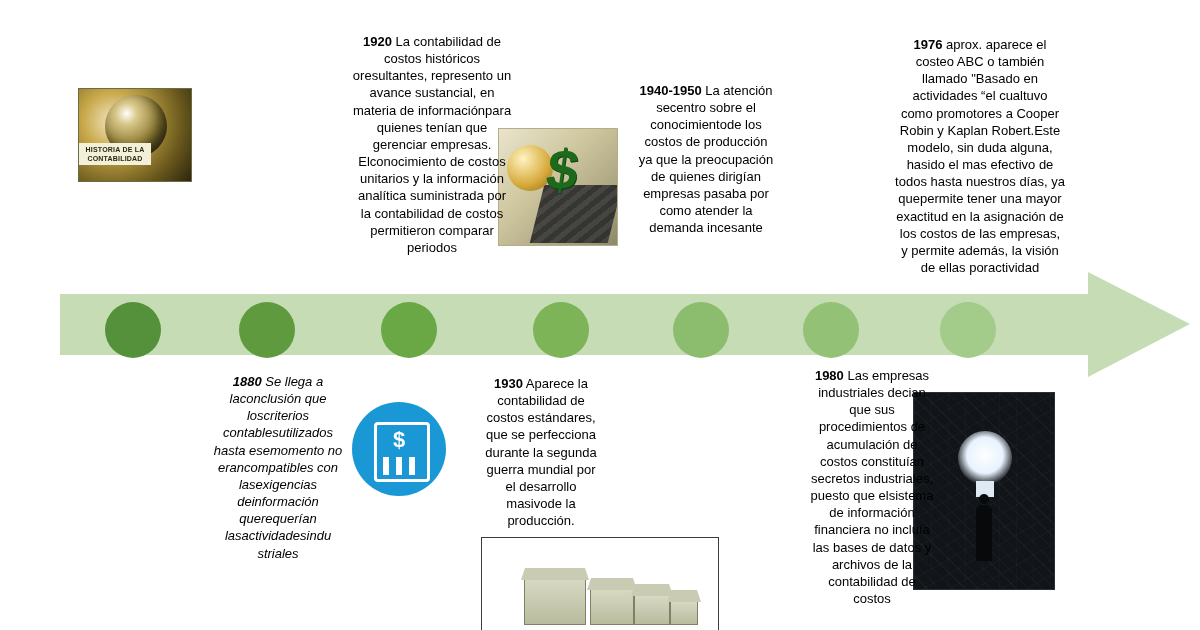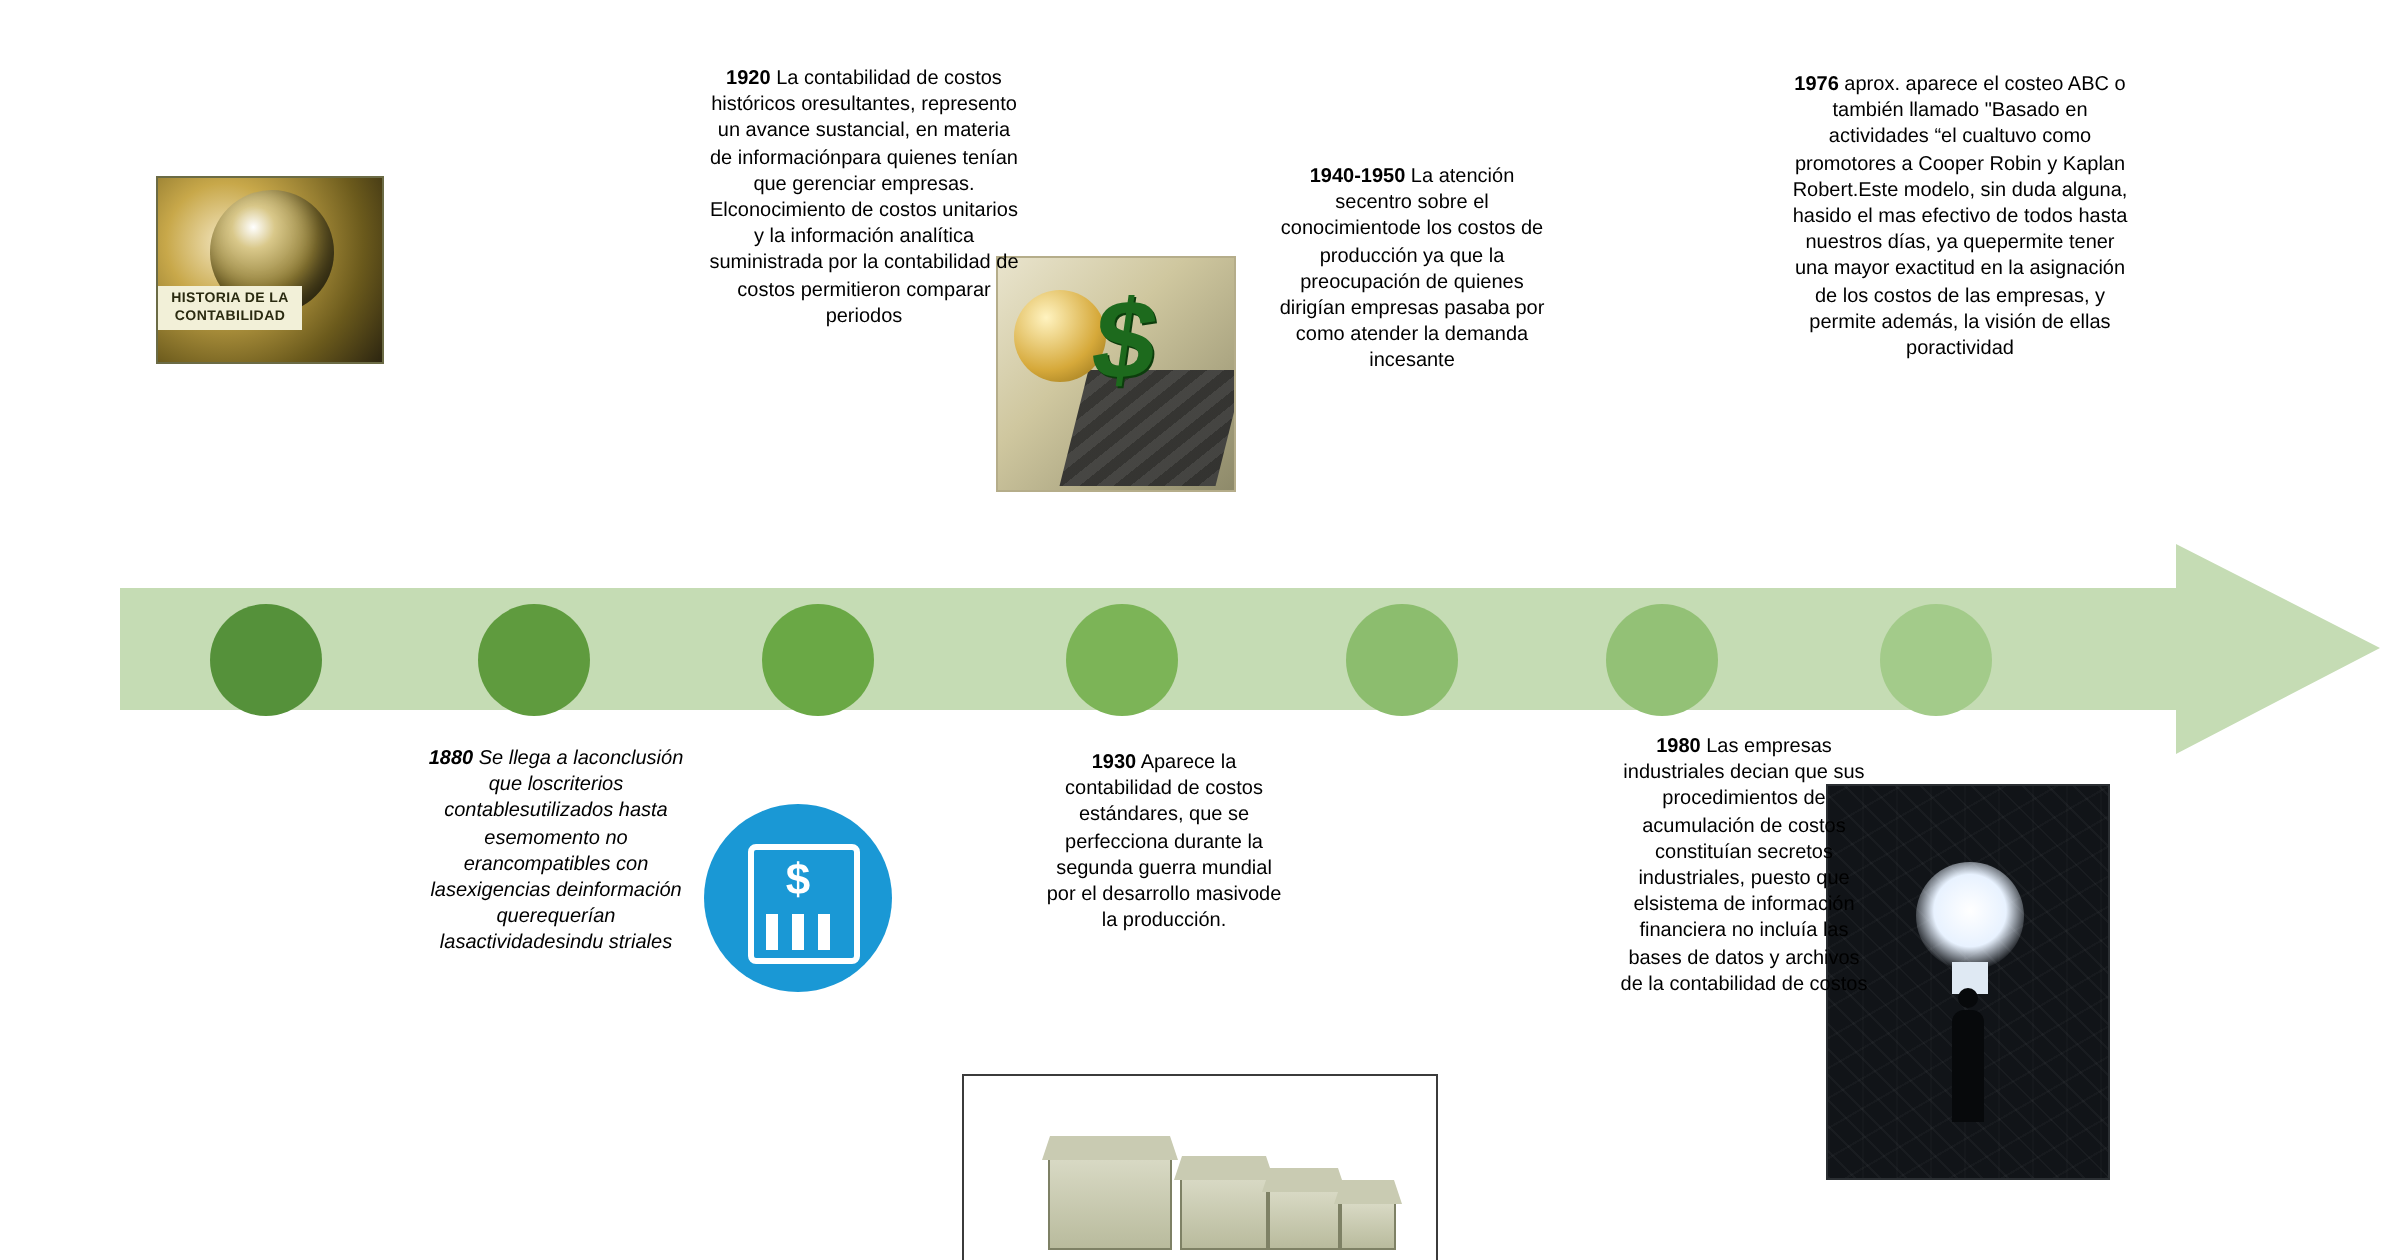--- a/index.html
+++ b/index.html
@@ -38,21 +38,21 @@
     width: 56px;
     height: 56px;
     border-radius: 50%;
     top: 302px;
   }
 
   
   .txt {
     position: absolute;
     text-align: center;
-    font-size: 10px;
+    font-size: 13px;
     line-height: 1.32;
     color: #000000;
   }
   .txt b {
     font-weight: bold;
   }
 
   
   .imgbox {
     position: absolute;
@@ -318,21 +318,21 @@
 
 
   <div class="txt" style="left:213px;top:373px;width:130px;font-style:italic;">
     <b>1880</b><span> Se llega a laconclusión que loscriterios contablesutilizados hasta esemomento no erancompatibles con lasexigencias deinformación querequerían lasactividadesindu striales</span>
   </div>
 
   <div class="txt" style="left:352px;top:33px;width:160px;">
     <b>1920</b><span> La contabilidad de costos históricos oresultantes, represento un avance sustancial, en materia de informaciónpara quienes tenían que gerenciar empresas. Elconocimiento de costos unitarios y la información analítica suministrada por la contabilidad de costos permitieron comparar periodos</span>
   </div>
 
-  <div class="txt" style="left:522px;top:375px;width:120px;">
+  <div class="txt" style="left:481px;top:375px;width:120px;">
     <b>1930</b><span> Aparece la contabilidad de costos estándares, que se perfecciona durante la segunda guerra mundial por el desarrollo masivode la producción.</span>
   </div>
 
   <div class="txt" style="left:638px;top:82px;width:136px;">
     <b>1940-1950</b><span> La atención secentro sobre el conocimientode los costos de producción ya que la preocupación de quienes dirigían empresas pasaba por como atender la demanda incesante</span>
   </div>
 
   <div class="txt" style="left:764px;top:367px;width:128px;margin-left:44px;">
     <b>1980</b><span> Las empresas industriales decian que sus procedimientos de acumulación de costos constituían secretos industriales, puesto que elsistema de información financiera no incluía las bases de datos y archivos de la contabilidad de costos</span>
   </div>

